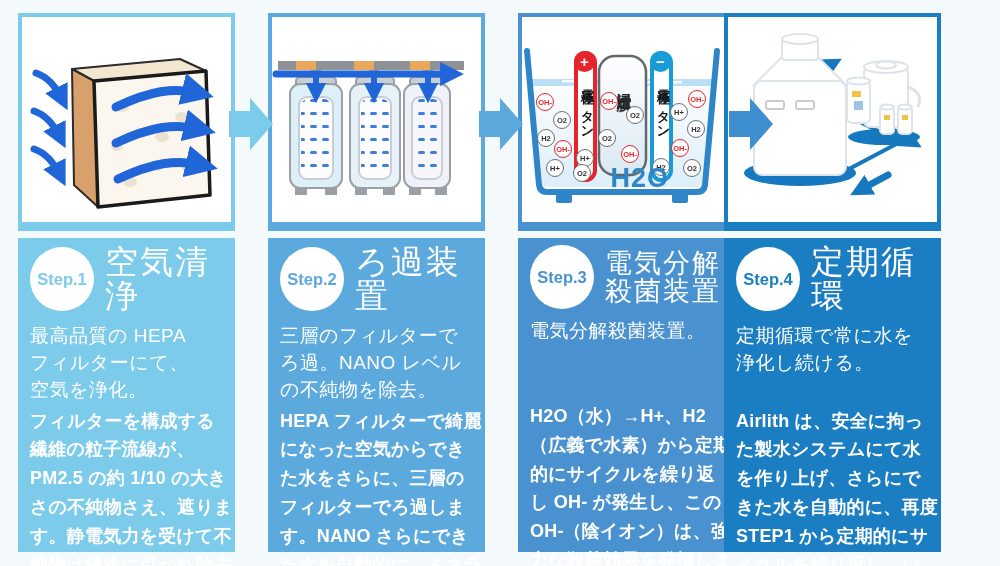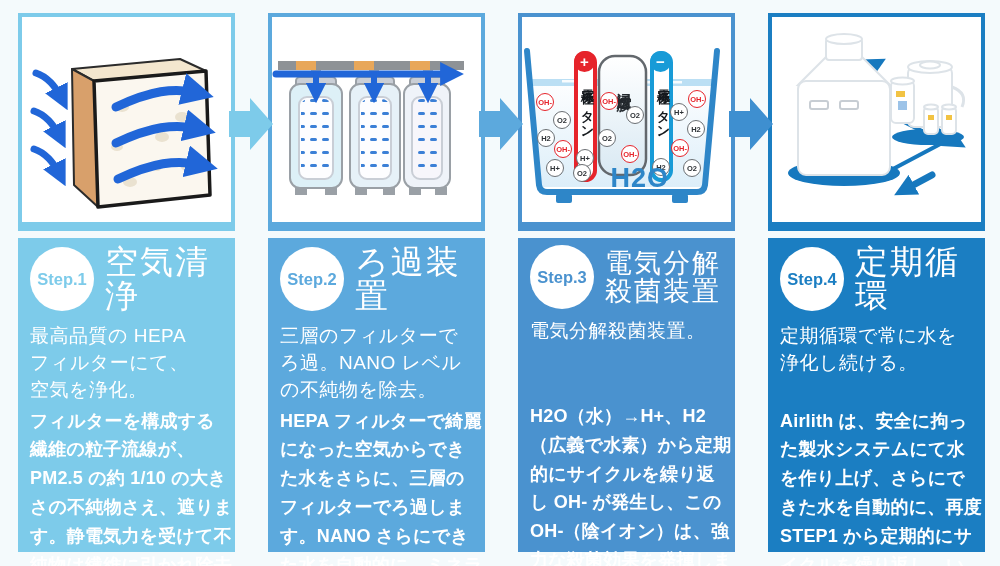--- a/index.html
+++ b/index.html
@@ -243,21 +243,21 @@
       <div class="step-header">
         <div class="step-circle">Step.3</div>
         <div class="step-title">電気分解
 殺菌装置</div>
       </div>
       <div class="step-subtitle">電気分解殺菌装置。</div>
       <div class="step-body">H2O（水）→H+、H2（広義で水素）から定期的にサイクルを繰り返し OH- が発生し、この OH-（陰イオン）は、強力な殺菌効果を発揮します。</div>
     </div>
   </div>
 
-  <div class="panel panel-4" style="left: 768px; --panel-color: #1B7EC2;">
+  <div class="panel panel-4" style="left: 724px; --panel-color: #1B7EC2;">
     <div class="illus">
       <svg width="209" height="205" viewBox="0 0 209 205">
         <defs>
           <marker id="ah4" viewBox="0 0 10 10" refX="5" refY="5" markerWidth="3.2" markerHeight="3.2" orient="auto-start-reverse">
             <path d="M0,0 L10,5 L0,10 z" fill="#1678BE"></path>
           </marker>
         </defs>
 
         <polygon points="34,124 102,90 172,125 104,161" fill="none" stroke="#1678BE" stroke-width="4"></polygon>
         <g stroke="#1678BE" stroke-width="7" fill="none" stroke-linecap="round">

